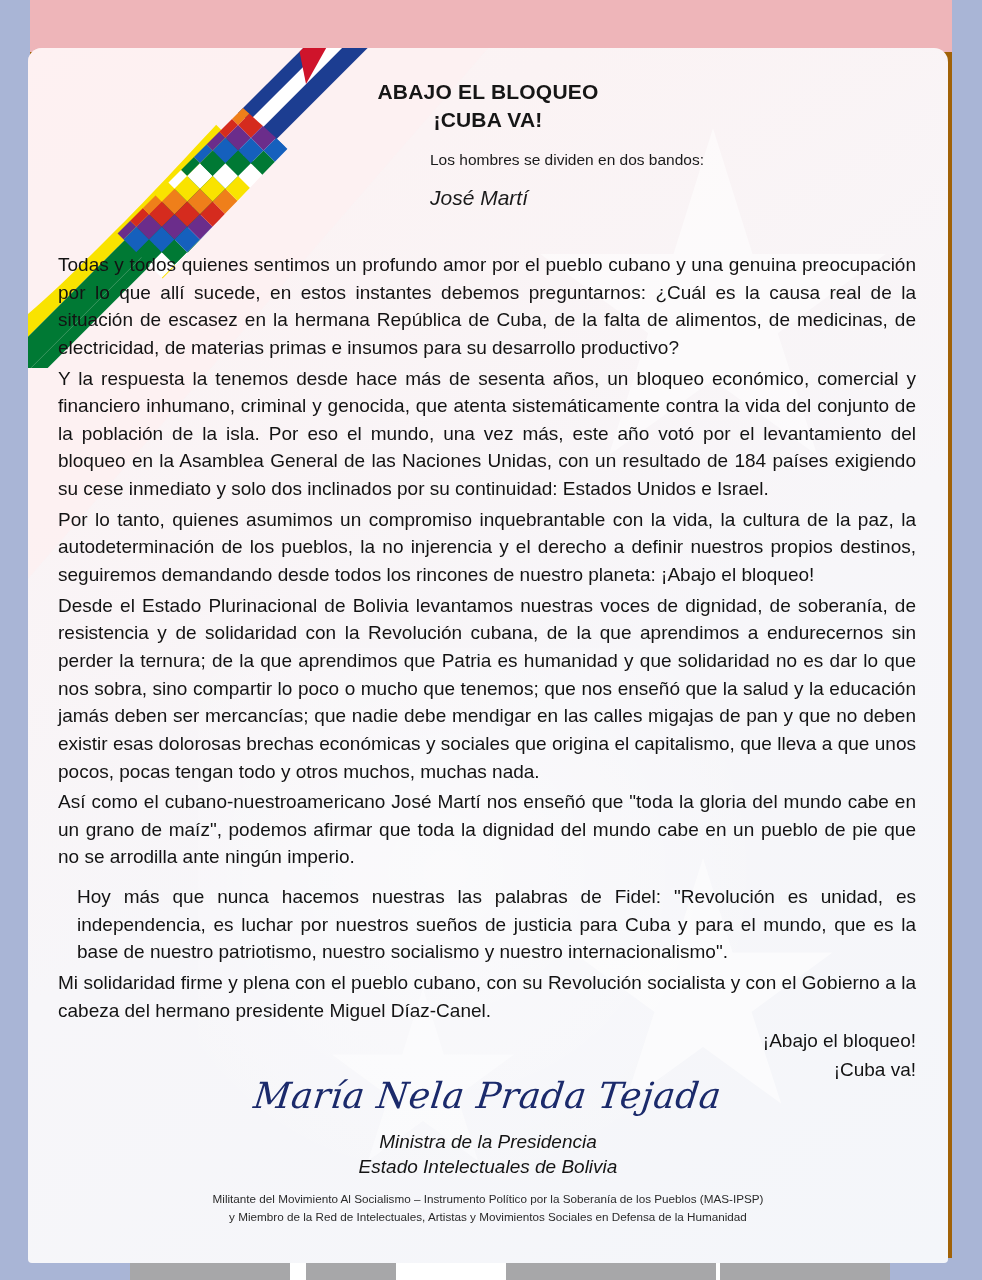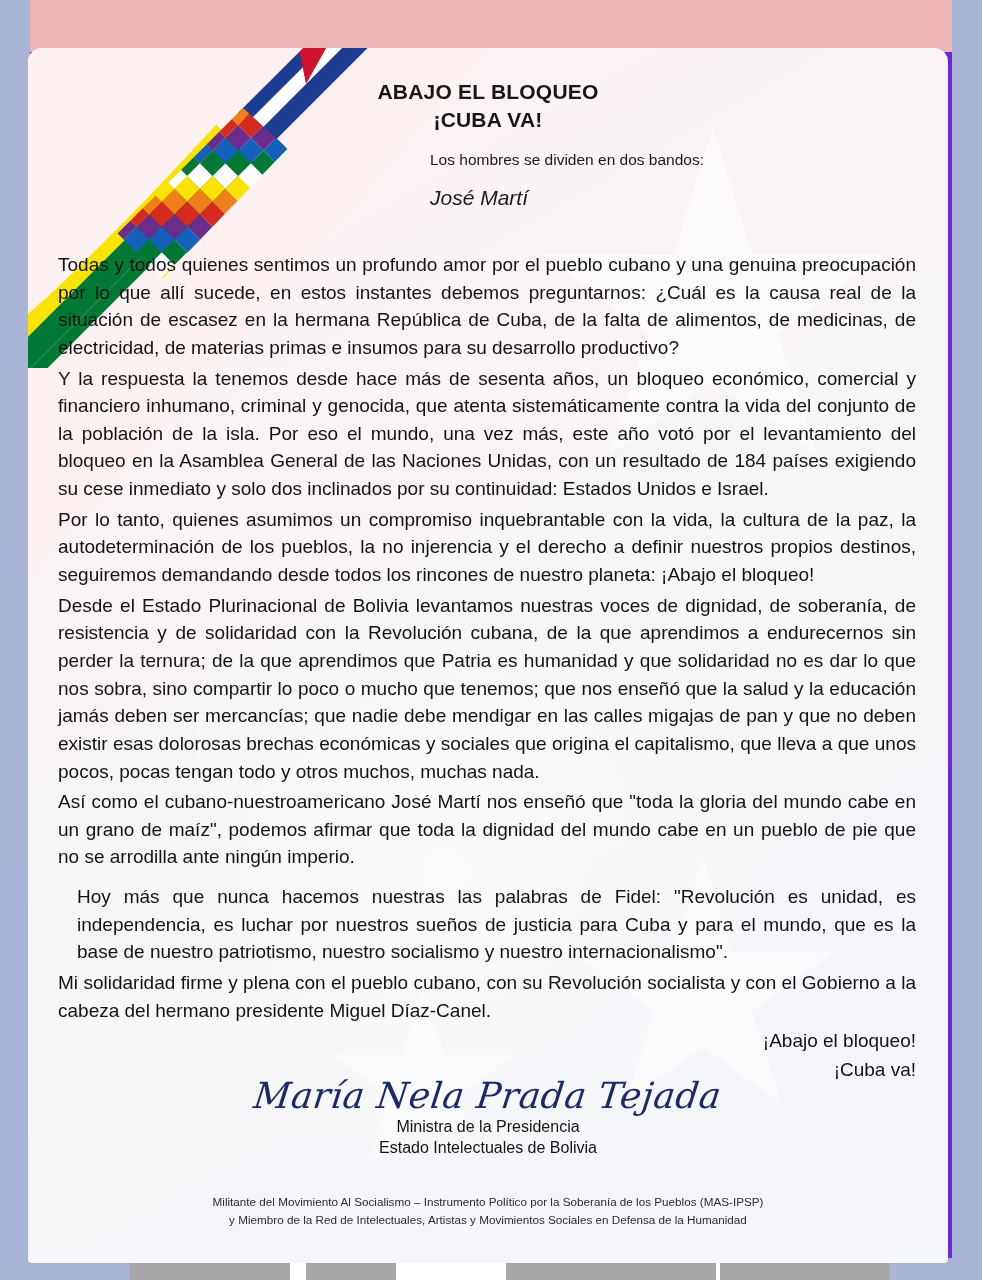--- a/index.html
+++ b/index.html
@@ -12,21 +12,21 @@
     height: 1280px;
     overflow: hidden;
     font-family: "Liberation Sans", sans-serif;
   }
 
   
   #page {
     position: relative;
     width: 982px;
     height: 1280px;
-    background: #6d28d9;
+    background: #a16207;
     overflow: hidden;
   }
 
   
   .rail {
     position: absolute;
     top: 0;
     width: 30px;
     height: 1280px;
     background: #a9b5d6;
@@ -175,28 +175,29 @@
     font-family: "DejaVu Serif", serif;
     font-style: italic;
     font-size: 36px;
     color: #1b2a6b;
     letter-spacing: .5px;
     line-height: 1;
     transform: skewX(-7deg);
     display: inline-block;
   }
   .sig-role {
-    margin-top: 2px;
-    font-size: 16px;
+    margin-top: 15px;
+    font-size: 19px;
     line-height: 1.33;
     color: #141414;
+    font-style: italic;
   }
   .sig-role span { display: block; }
   .sig-fine {
-    margin-top: 34px;
+    margin-top: 10px;
     font-size: 11.7px;
     line-height: 1.55;
     color: #2b2b2b;
   }
   .sig-fine span { display: block; }
 </style>
 </head>
 <body>
 
 <div id="page">

